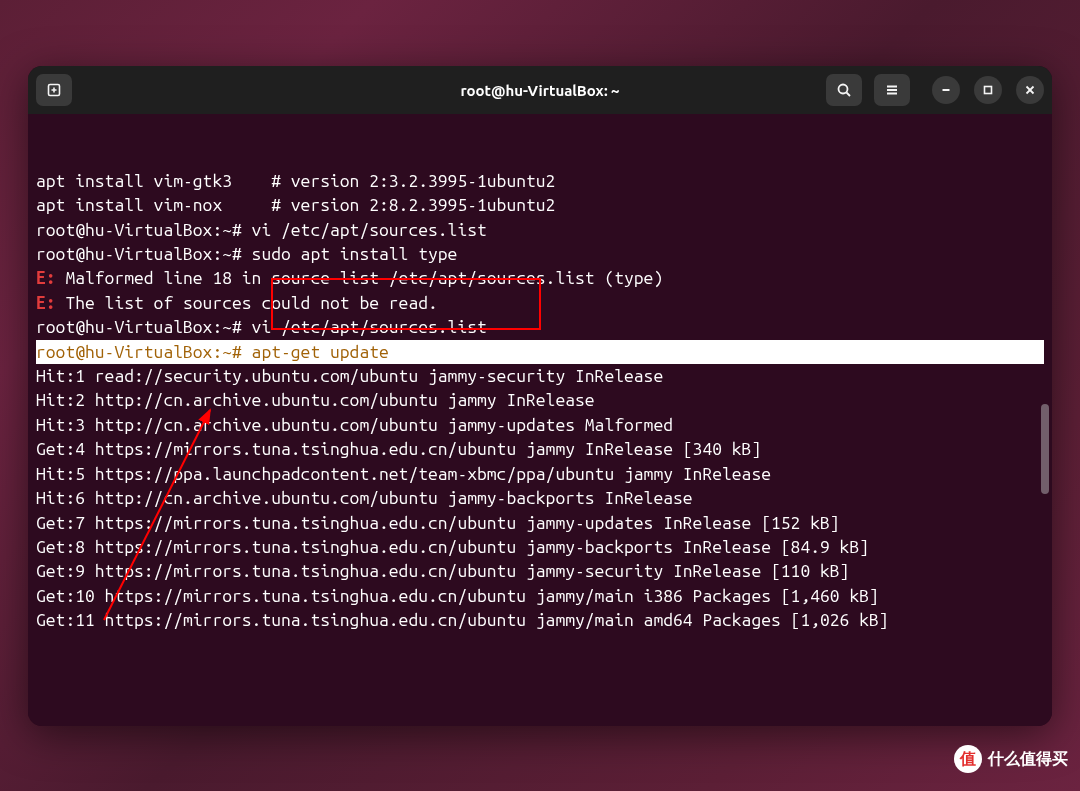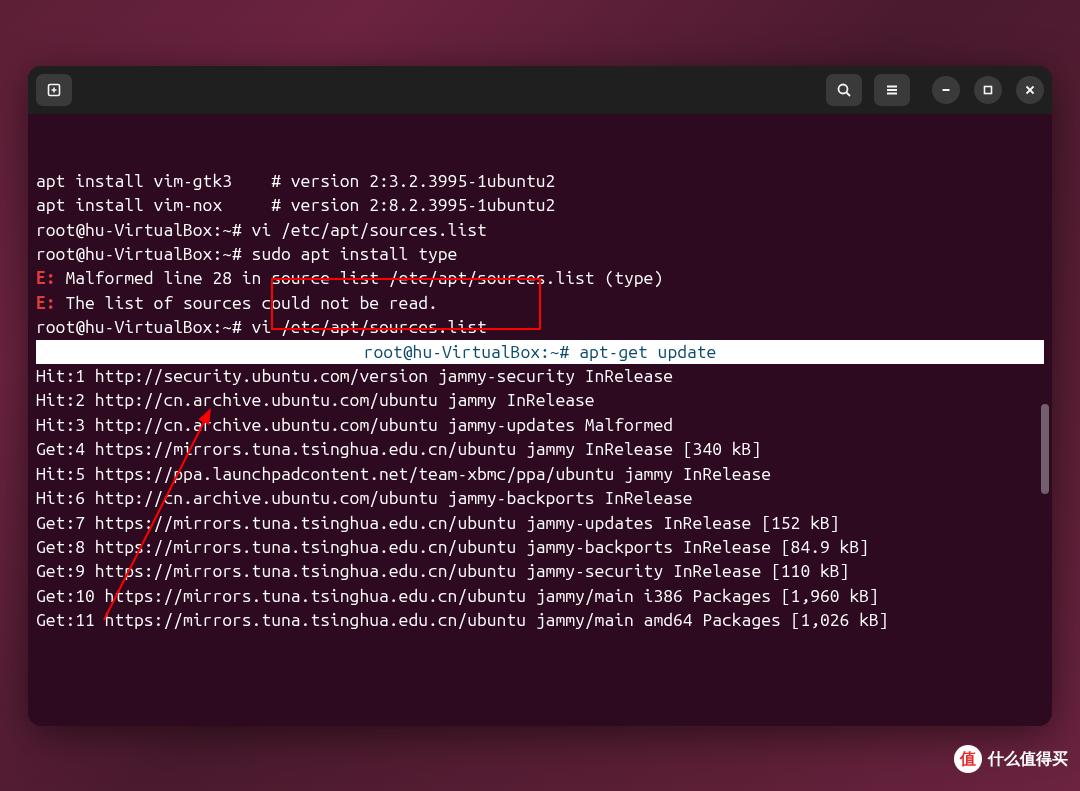--- a/index.html
+++ b/index.html
@@ -64,24 +64,23 @@
     font-size: 17.5px;
     line-height: 24.4px;
     white-space: pre;
     overflow: hidden;
     position: relative;
   }
   .terminal-body pre { white-space: pre-wrap; word-break: break-all; font-family: inherit; }
   .err { color: #e23c3c; font-weight: bold; }
   .highlight-line {
     background: #ffffff;
-    color: #0c4a6e;
+    color: #a16207;
     display: inline-block;
     width: 100%;
-    text-align: center;
   }
   .red-box {
     position: absolute;
     border: 2px solid #ff0000;
     pointer-events: none;
     z-index: 5;
   }
   .red-arrow {
     position: absolute;
     z-index: 6;
@@ -128,20 +127,21 @@
   <div class="titlebar">
     <div class="tb-left">
       <div class="tb-btn">
         <svg width="16" height="16" viewBox="0 0 16 16" fill="none" stroke="currentColor" stroke-width="1.6">
           <rect x="2.5" y="2.5" width="11" height="11" rx="1.5"></rect>
           <line x1="8" y1="5.5" x2="8" y2="10.5"></line>
           <line x1="5.5" y1="8" x2="10.5" y2="8"></line>
         </svg>
       </div>
     </div>
+    <div class="title">root@hu-VirtualBox: ~</div>
     <div class="tb-right">
       <div class="tb-btn">
         <svg width="16" height="16" viewBox="0 0 16 16" fill="none" stroke="currentColor" stroke-width="1.8">
           <circle cx="7" cy="7" r="4.5"></circle>
           <line x1="10.5" y1="10.5" x2="14" y2="14"></line>
         </svg>
       </div>
       <div class="tb-btn">
         <svg width="16" height="16" viewBox="0 0 16 16" fill="none" stroke="currentColor" stroke-width="1.8">
           <line x1="3" y1="4.5" x2="13" y2="4.5"></line>
@@ -168,34 +168,34 @@
         </div>
       </div>
     </div>
   </div>
 
   <div class="terminal-body">
     <pre id="term-content"><span><span>apt install vim-gtk3    # version 2:3.2.3995-1ubuntu2</span></span>
 <span><span>apt install vim-nox     # version 2:8.2.3995-1ubuntu2</span></span>
 <span><span>root@hu-VirtualBox:~# vi /etc/apt/sources.list</span></span>
 <span><span>root@hu-VirtualBox:~# sudo apt install type</span></span>
-<span><span class="err">E:</span><span> Malformed line 28 in source list /etc/apt/sources.list (type)</span></span>
+<span><span class="err">E:</span><span> Malformed line 18 in source list /etc/apt/sources.list (type)</span></span>
 <span><span class="err">E:</span><span> The list of sources could not be read.</span></span>
 <span><span>root@hu-VirtualBox:~# vi /etc/apt/sources.list</span></span>
 <span class="highlight-line"><span>root@hu-VirtualBox:~# apt-get update</span></span>
-<span><span>Hit:1 http://security.ubuntu.com/version jammy-security InRelease</span></span>
+<span><span>Hit:1 read://security.ubuntu.com/ubuntu jammy-security InRelease</span></span>
 <span><span>Hit:2 http://cn.archive.ubuntu.com/ubuntu jammy InRelease</span></span>
 <span><span>Hit:3 http://cn.archive.ubuntu.com/ubuntu jammy-updates Malformed</span></span>
 <span><span>Get:4 https://mirrors.tuna.tsinghua.edu.cn/ubuntu jammy InRelease [340 kB]</span></span>
 <span><span>Hit:5 https://ppa.launchpadcontent.net/team-xbmc/ppa/ubuntu jammy InRelease</span></span>
 <span><span>Hit:6 http://cn.archive.ubuntu.com/ubuntu jammy-backports InRelease</span></span>
 <span><span>Get:7 https://mirrors.tuna.tsinghua.edu.cn/ubuntu jammy-updates InRelease [152 kB]</span></span>
 <span><span>Get:8 https://mirrors.tuna.tsinghua.edu.cn/ubuntu jammy-backports InRelease [84.9 kB]</span></span>
 <span><span>Get:9 https://mirrors.tuna.tsinghua.edu.cn/ubuntu jammy-security InRelease [110 kB]</span></span>
-<span><span>Get:10 https://mirrors.tuna.tsinghua.edu.cn/ubuntu jammy/main i386 Packages [1,960 kB]</span></span>
+<span><span>Get:10 https://mirrors.tuna.tsinghua.edu.cn/ubuntu jammy/main i386 Packages [1,460 kB]</span></span>
 <span><span>Get:11 https://mirrors.tuna.tsinghua.edu.cn/ubuntu jammy/main amd64 Packages [1,026 kB]</span></span>
 </pre>
     <div class="scrollbar"></div>
   </div>
 </div>
 
 <div class="red-box" id="red-box" style="left: 271px; top: 278px; width: 270px; height: 52px;"></div>
 
 <svg class="red-arrow" id="red-arrow" width="1080" height="791" style="left:0;top:0;position:absolute">
   <defs>

